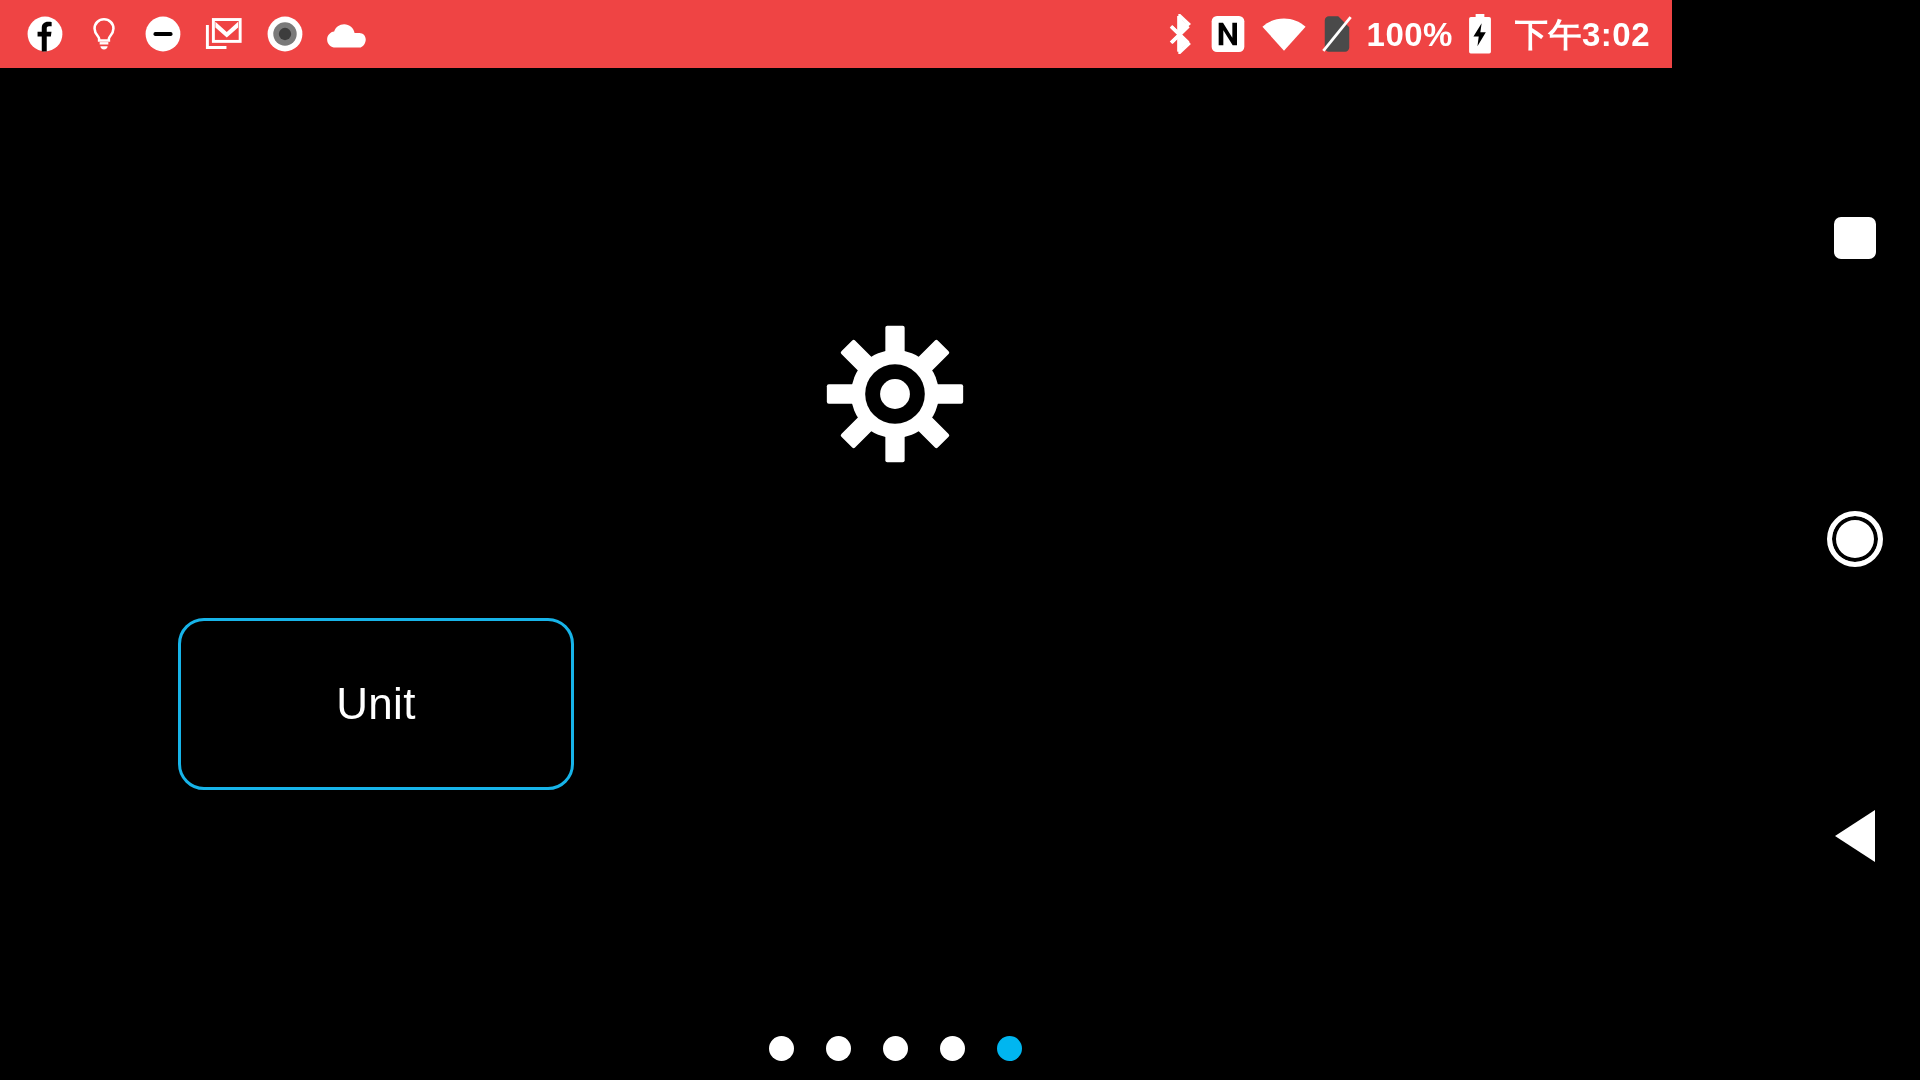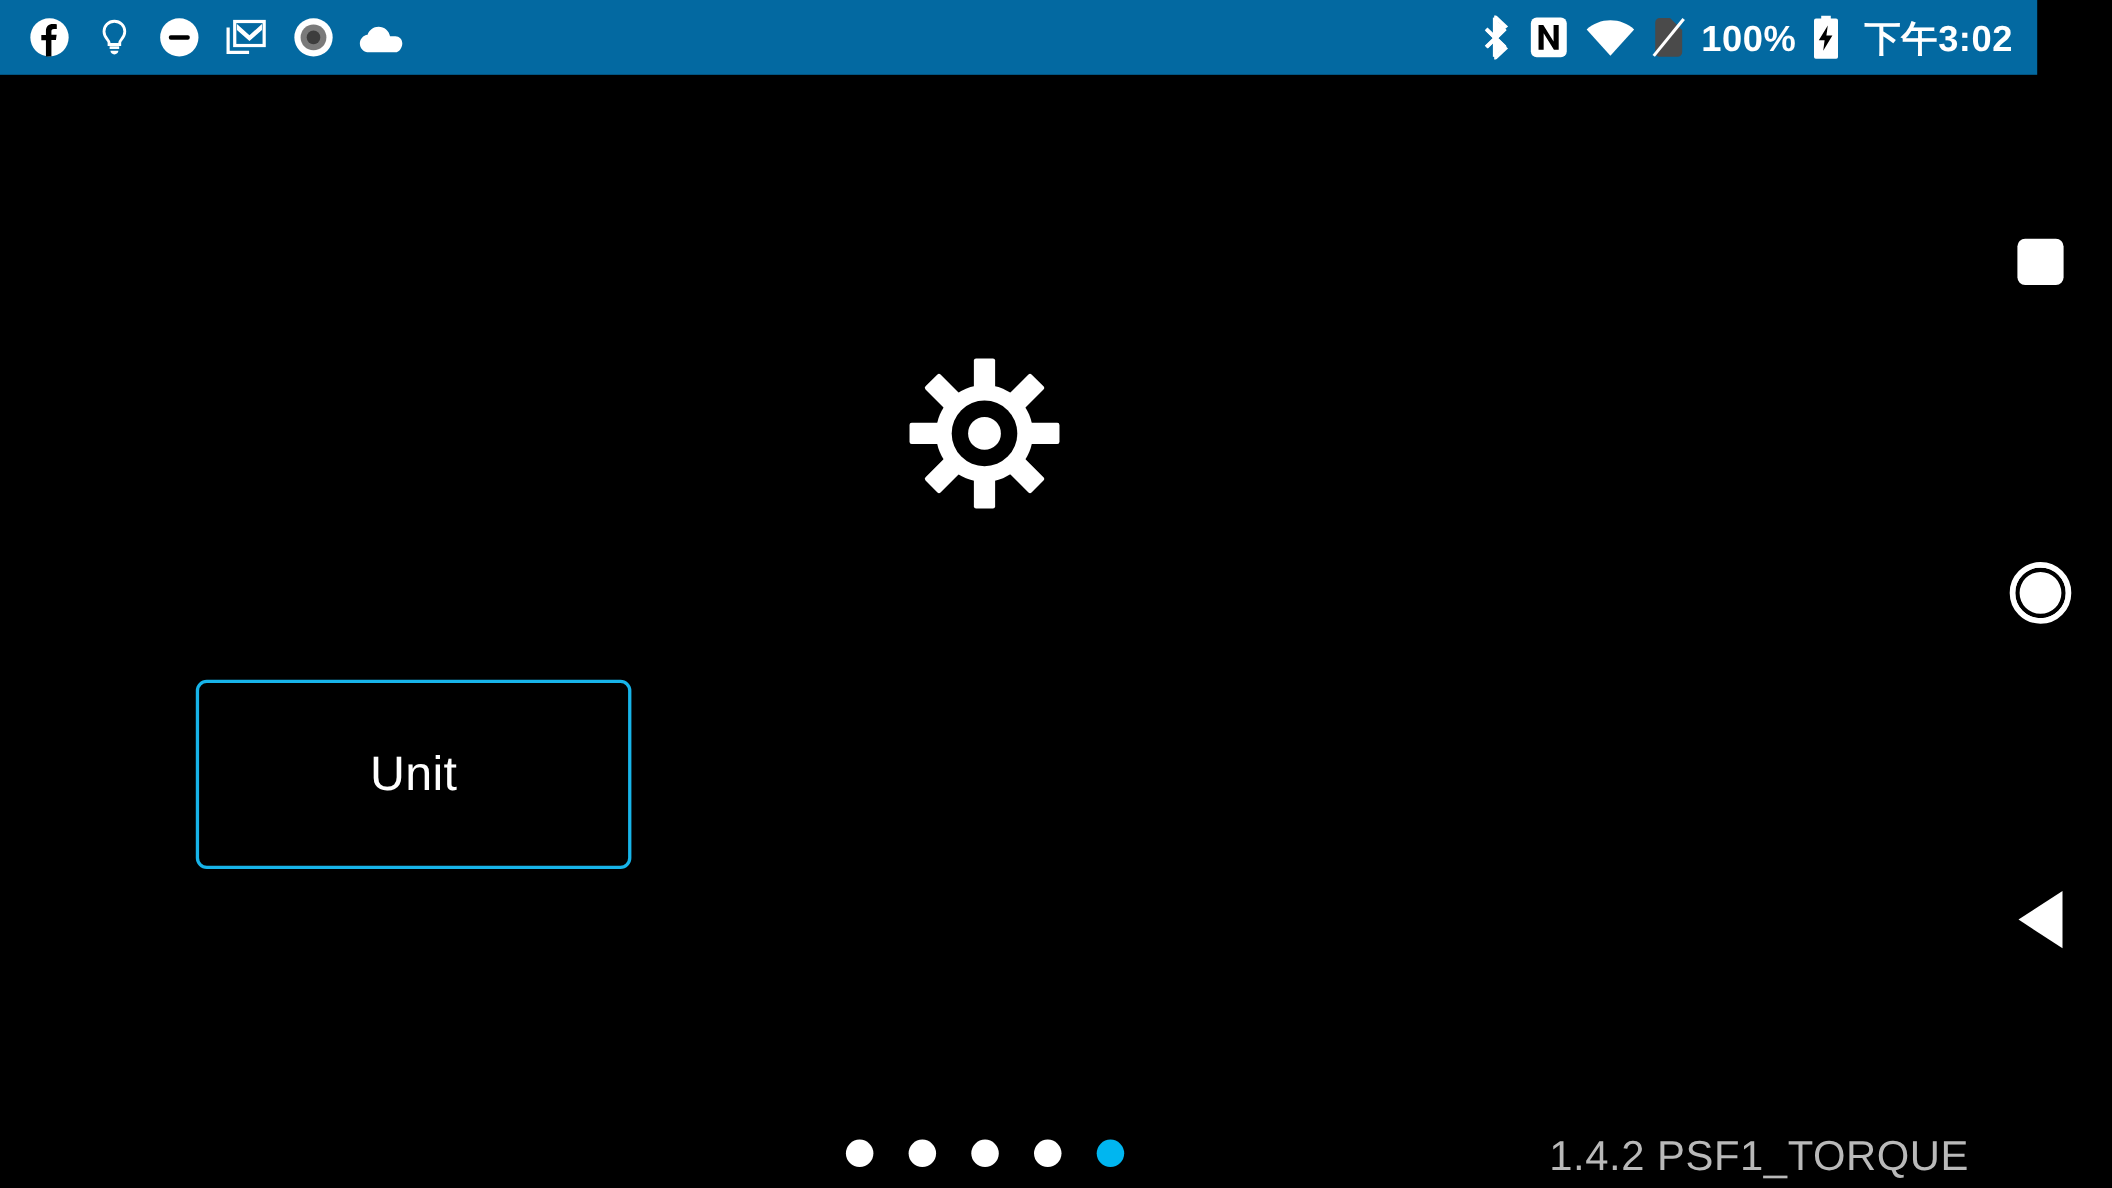--- a/index.html
+++ b/index.html
@@ -15,27 +15,27 @@
   body {
     font-family: "Liberation Sans", sans-serif;
     color: #ffffff;
     position: relative;
   }
 
   
   #status-bar {
     position: absolute;
     top: 0; left: 0;
-    width: 1852px;
+    width: 1672px;
     height: 68px;
     display: flex;
     align-items: center;
     justify-content: space-between;
     padding: 0 22px 0 26px;
-    background: #0369a1;
+    background: #ef4444;
   }
 
   .status-left {
     display: flex;
     align-items: center;
     gap: 22px;
   }
 
   .status-right {
     display: flex;
@@ -95,21 +95,21 @@
     height: 172px;
     display: flex;
     justify-content: space-between;
     align-items: stretch;
   }
 
   .opt-btn {
     width: 396px;
     height: 172px;
     border: 3px solid #17B4E9;
-    border-radius: 10px;
+    border-radius: 26px;
     background: #000000;
     color: #ffffff;
     font-family: "Liberation Sans", sans-serif;
     font-size: 44px;
     font-weight: 400;
     display: flex;
     align-items: center;
     justify-content: center;
     cursor: pointer;
     letter-spacing: 0.3px;
@@ -320,21 +320,20 @@
   </div>
 
   <div id="dots">
     <span class="dot"></span>
     <span class="dot"></span>
     <span class="dot"></span>
     <span class="dot"></span>
     <span class="dot active"></span>
   </div>
 
-  <div id="version">1.4.2 PSF1_TORQUE</div>
 
 </div>
 
 <div id="nav-bar">
 
   <div class="nav-btn" id="nav-recent">
     <span class="recent-square"></span>
   </div>
 
   <div class="nav-btn" id="nav-home">

